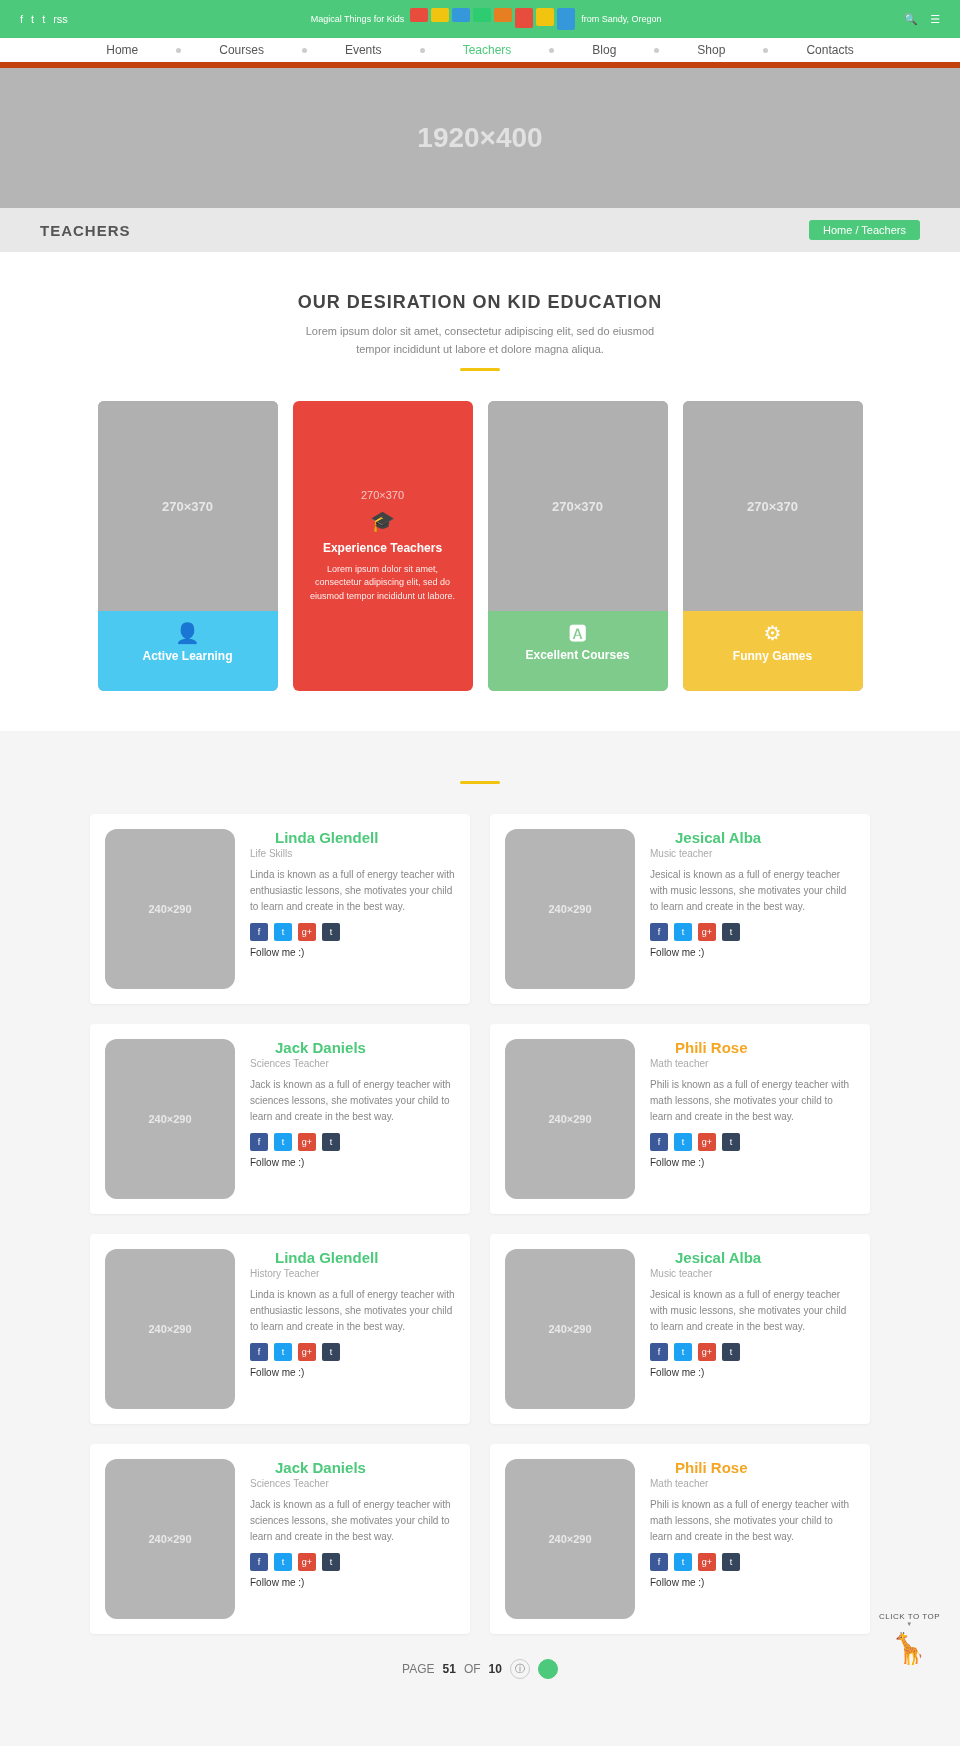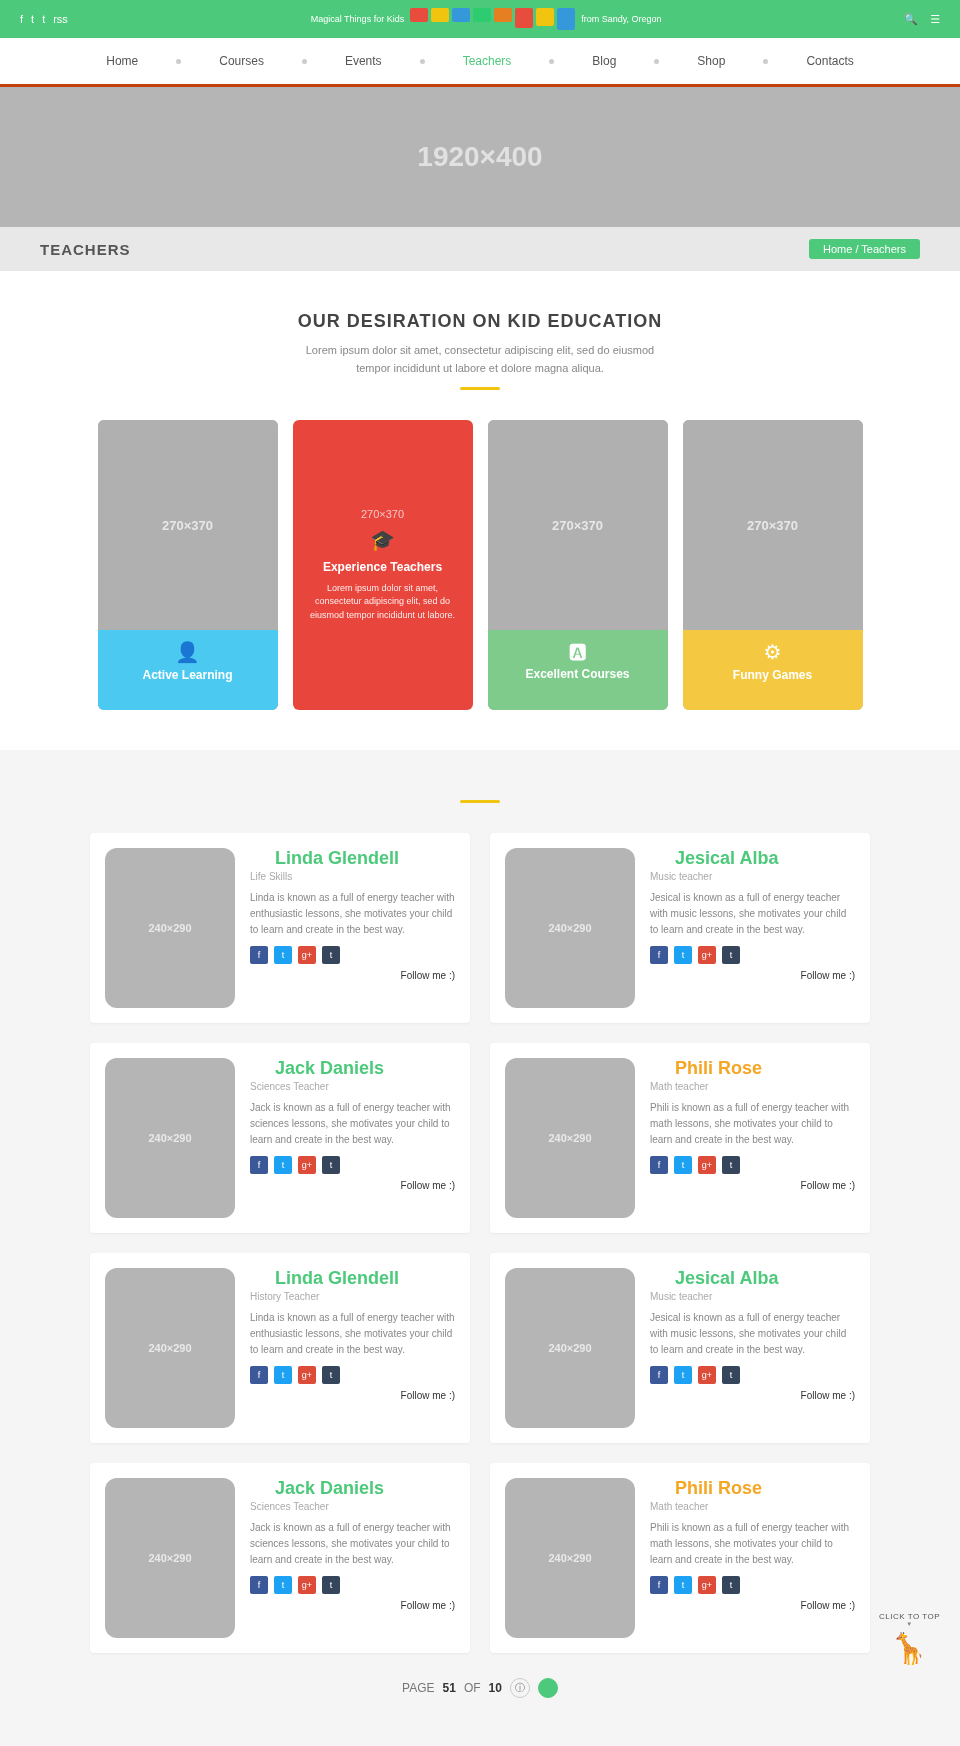--- a/index.html
+++ b/index.html
@@ -22,26 +22,26 @@
     .logo-block.red { background: #e74c3c; }
     .logo-block.yellow { background: #f1c40f; }
     .logo-block.blue { background: #3498db; }
     .logo-block.green { background: #2ecc71; }
     .logo-block.orange { background: #e67e22; }
     .top-bar-right { display: flex; gap: 12px; align-items: center; }
 
     
     .nav-bar {
       background: white;
-      padding: 16px 40px;
+      padding: 5px 40px;
       display: flex;
       justify-content: center;
       align-items: center;
       gap: 38px;
-      border-bottom: 3px solid #c2410c;
+      border-bottom: 6px solid #c2410c;
       box-shadow: 0 1px 3px rgba(0,0,0,0.05);
     }
     .nav-item {
       font-size: 12px;
       color: #555;
       text-decoration: none;
       cursor: pointer;
       display: flex;
       align-items: center;
       gap: 4px;
@@ -189,31 +189,31 @@
       border-radius: 12px;
       flex-shrink: 0;
       display: flex;
       align-items: center;
       justify-content: center;
       font-size: 11px;
       color: rgba(255,255,255,0.7);
       font-weight: bold;
     }
     .teacher-info { flex: 1; }
-    .teacher-name { font-size: 18px; font-weight: bold; color: #4cc97a; margin-bottom: 2px; padding-left: 25px; }
+    .teacher-name { font-size: 15px; font-weight: bold; color: #4cc97a; margin-bottom: 2px; padding-left: 25px; }
     .teacher-name.orange { color: #f5a623; }
     .teacher-role { font-size: 10px; color: #aaa; margin-bottom: 8px; }
     .teacher-bio { font-size: 10px; color: #888; line-height: 1.6; margin-bottom: 8px; }
     .teacher-social { display: flex; gap: 6px; margin-bottom: 6px; align-items: center; }
     .social-icon { width: 18px; height: 18px; border-radius: 2px; display: flex; align-items: center; justify-content: center; font-size: 9px; color: white; cursor: pointer; }
     .social-icon.fb { background: #3b5998; }
     .social-icon.tw { background: #1da1f2; }
     .social-icon.gp { background: #dd4b39; }
     .social-icon.tu { background: #35465c; }
-    .teacher-follow { font-size: 10px; color: #333; text-align: right; }
+    .teacher-follow { font-size: 10px; color: #333; }
 
     
     .pagination {
       display: flex;
       justify-content: center;
       align-items: center;
       gap: 8px;
       padding: 25px;
       background: #f5f5f5;
       font-size: 12px;

